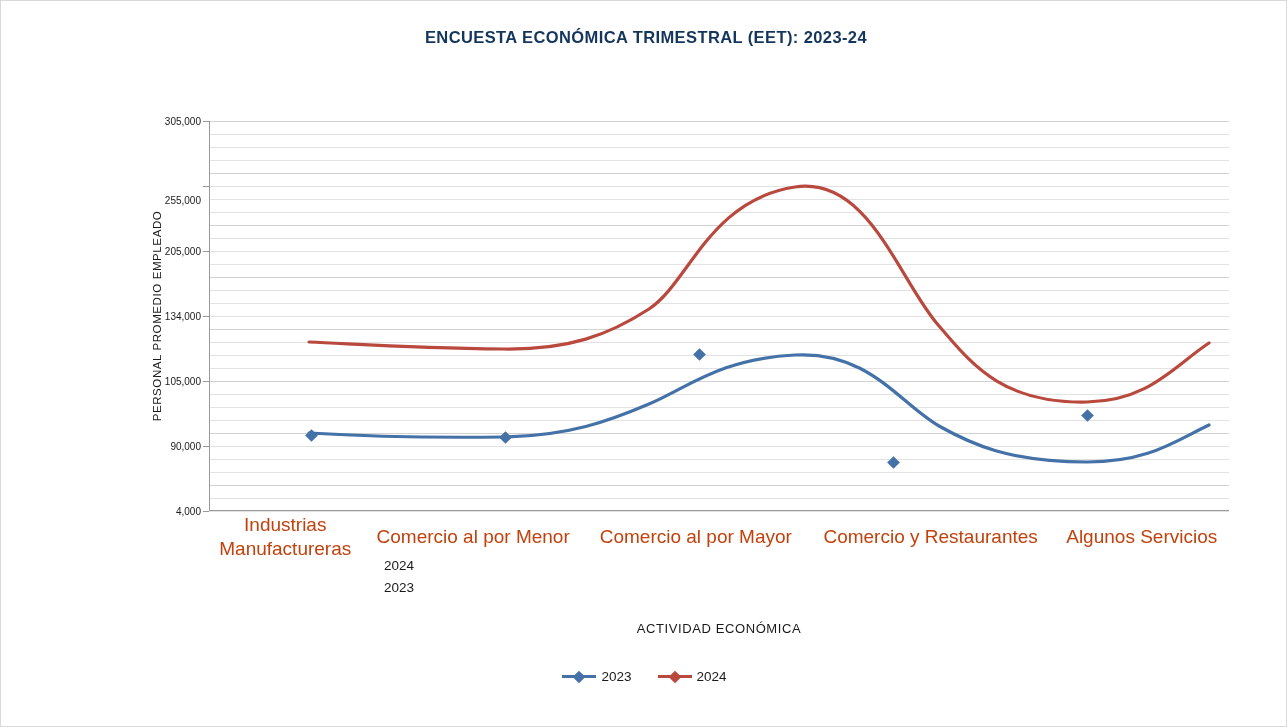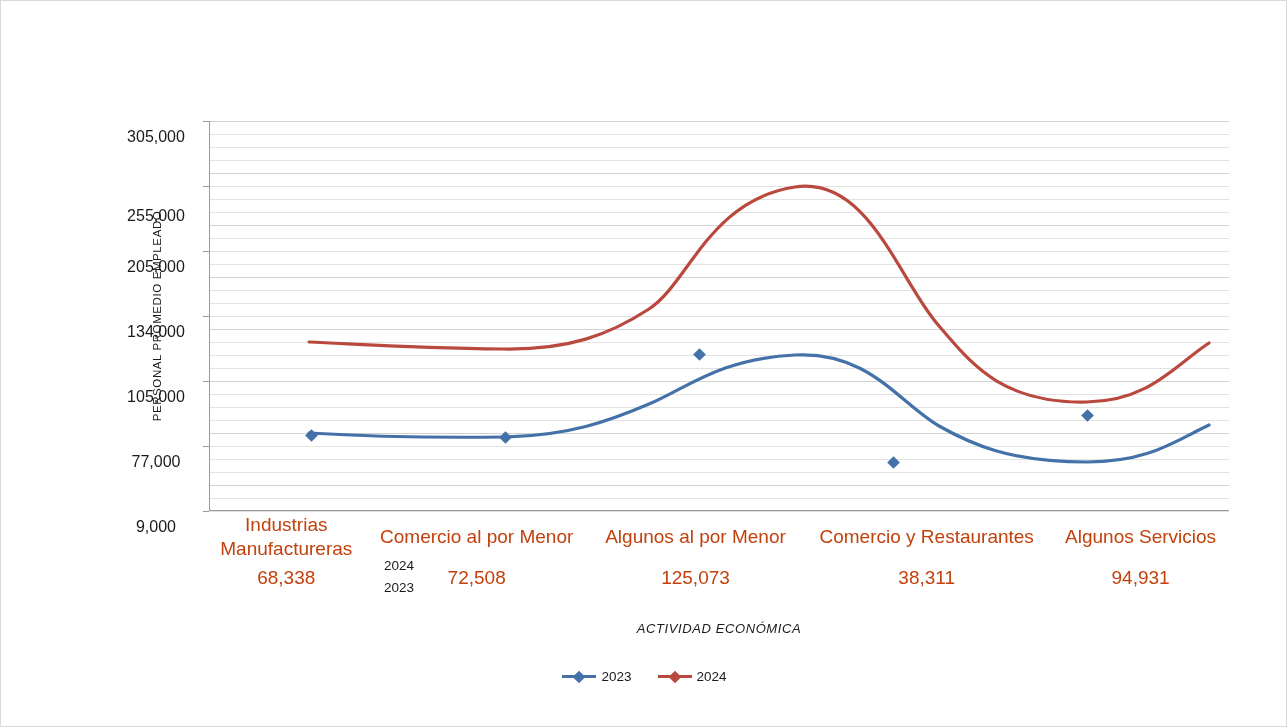--- a/index.html
+++ b/index.html
@@ -64,26 +64,25 @@
     left: 0;
     bottom: 0;
     width: 100%;
     height: 1px;
     background: #9a9a9a;
   }
   .y-tick-label {
     position: absolute;
     right: 1028px;
     width: 90px;
-    text-align: center;
-    font-size: 16px;
+    text-align: right;
+    font-size: 10px;
     color: #1a1a1a;
     transform: translateY(-50%);
     white-space: nowrap;
-    margin-top: 16px;
   }
   .tick-mark {
     position: absolute;
     left: -6px;
     width: 6px;
     height: 1px;
     background: #9a9a9a;
   }
   #y-axis-title {
     position: absolute;
@@ -135,21 +134,20 @@
   }
   #x-axis-title {
     position: absolute;
     left: 208px;
     top: 620px;
     width: 1020px;
     text-align: center;
     font-size: 13px;
     letter-spacing: 0.6px;
     color: #1a1a1a;
-    font-style: italic;
   }
   #legend {
     position: absolute;
     left: 0;
     top: 668px;
     width: 1287px;
     display: flex;
     justify-content: center;
     align-items: center;
     gap: 26px;
@@ -175,20 +173,21 @@
     height: 9px;
     transform: translate(-50%, -50%) rotate(45deg);
   }
 </style>
 </head>
 <body>
 
 <div id="chart-frame">
 
   <div id="chart-title">
+    <div>ENCUESTA ECONÓMICA TRIMESTRAL (EET):  2023-24</div>
   </div>
 
   <div id="plot-area">
 
     <div id="y-axis-title">PERSONAL PROMEDIO EMPLEADO</div>
 
     <div class="grid-line" style="top:390.0px"></div>
     <div class="grid-line" style="top:377.0px"></div>
     <div class="grid-line major" style="top:364.0px"></div>
     <div class="grid-line" style="top:351.0px"></div>
@@ -229,22 +228,22 @@
     <div class="tick-mark" style="top:195px"></div>
     <div class="tick-mark" style="top:260px"></div>
     <div class="tick-mark" style="top:325px"></div>
     <div class="tick-mark" style="top:390px"></div>
 
     <div class="y-tick-label" style="top:0px">305,000</div>
     <div class="y-tick-label" style="top:79px">255,000</div>
     <div class="y-tick-label" style="top:130px">205,000</div>
     <div class="y-tick-label" style="top:195px">134,000</div>
     <div class="y-tick-label" style="top:260px">105,000</div>
-    <div class="y-tick-label" style="top:325px">77,000</div>
-    <div class="y-tick-label" style="top:390px">9,000</div>
+    <div class="y-tick-label" style="top:325px">90,000</div>
+    <div class="y-tick-label" style="top:390px">4,000</div>
 
     <svg id="series-svg" viewBox="0 0 1020 390" preserveAspectRatio="none">
 
       <path d="M 100,221 C 148,223 200,227 294,228 C 360,229 400,214 440,188 C 480,162 500,79 586,66 C 660,55 690,160 730,205 C 760,239 790,283 878,281 C 940,280 965,245 1000,222" fill="none" stroke="#b9483d" stroke-width="3.2" stroke-linecap="round"></path>
 
       <path d="M 100,312 C 150,315 210,317 294,316 C 360,315 400,300 440,283 C 480,266 510,238 586,234 C 660,230 690,282 730,305 C 762,323 800,341 878,341 C 940,341 966,320 1000,304" fill="none" stroke="#4472a8" stroke-width="3.2" stroke-linecap="round"></path>
 
       <g fill="#4472a8">
         <rect x="98" y="310" width="9" height="9" transform="rotate(45 102.5 314.5)"></rect>
         <rect x="292" y="312" width="9" height="9" transform="rotate(45 296.5 316.5)"></rect>
@@ -259,30 +258,23 @@
     <div class="row-label" style="top:47px">2024</div>
     <div class="row-label" style="top:69px">2023</div>
     <table>
       <tbody>
           <tr class="header-row">
         <td>
           <div>Industrias</div>
           <div>Manufactureras</div>
         </td>
         <td>Comercio al por Menor</td>
-        <td>Algunos al por Menor</td>
+        <td>Comercio al por Mayor</td>
         <td>Comercio y Restaurantes</td>
         <td>Algunos Servicios</td>
-      </tr>
-      <tr>
-        <td>68,338</td>
-        <td>72,508</td>
-        <td>125,073</td>
-        <td>38,311</td>
-        <td>94,931</td>
       </tr>
     </tbody>
       </table>
   </div>
 
   <div id="x-axis-title">ACTIVIDAD ECONÓMICA</div>
 
   <div id="legend">
     <div class="legend-item">
       <span class="legend-swatch" style="background:#4472a8">

